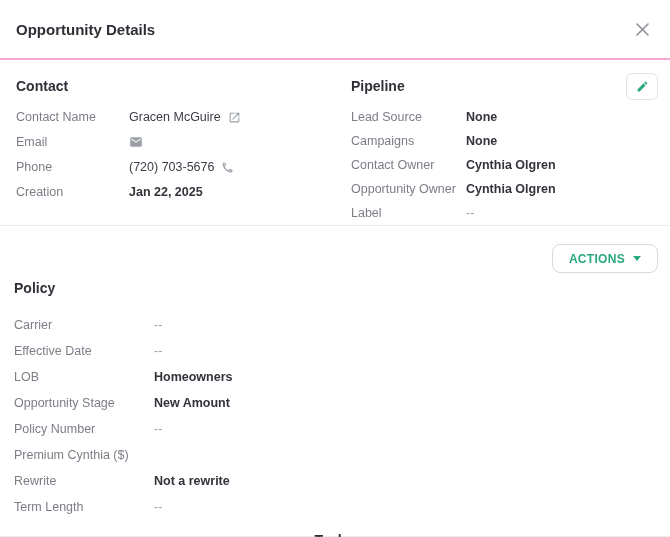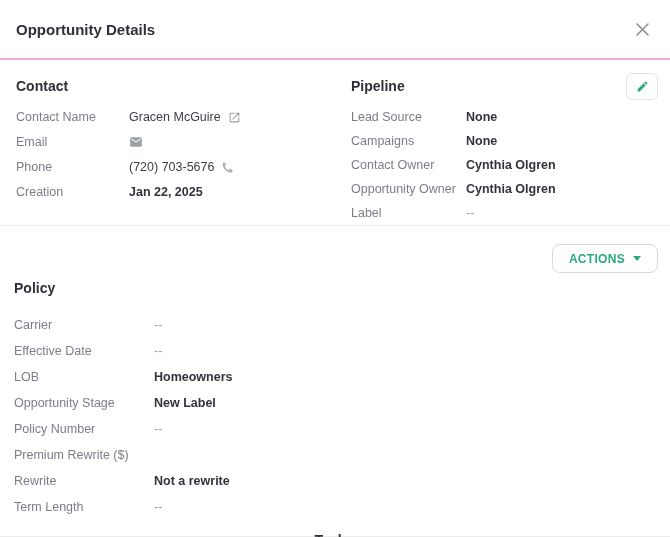--- a/index.html
+++ b/index.html
@@ -195,28 +195,28 @@
         <div class="info-row">
           <span class="info-label">Effective Date</span>
           <span class="info-value muted">--</span>
         </div>
         <div class="info-row">
           <span class="info-label">LOB</span>
           <span class="info-value strong">Homeowners</span>
         </div>
         <div class="info-row">
           <span class="info-label">Opportunity Stage</span>
-          <span class="info-value strong">New Label</span>
+          <span class="info-value strong">New Amount</span>
         </div>
         <div class="info-row">
           <span class="info-label">Policy Number</span>
           <span class="info-value muted">--</span>
         </div>
         <div class="info-row">
-          <span class="info-label">Premium Rewrite ($)</span>
+          <span class="info-label">Premium Cynthia ($)</span>
           <span class="info-value"></span>
         </div>
         <div class="info-row">
           <span class="info-label">Rewrite</span>
           <span class="info-value strong">Not a rewrite</span>
         </div>
         <div class="info-row">
           <span class="info-label">Term Length</span>
           <span class="info-value muted">--</span>
         </div>

